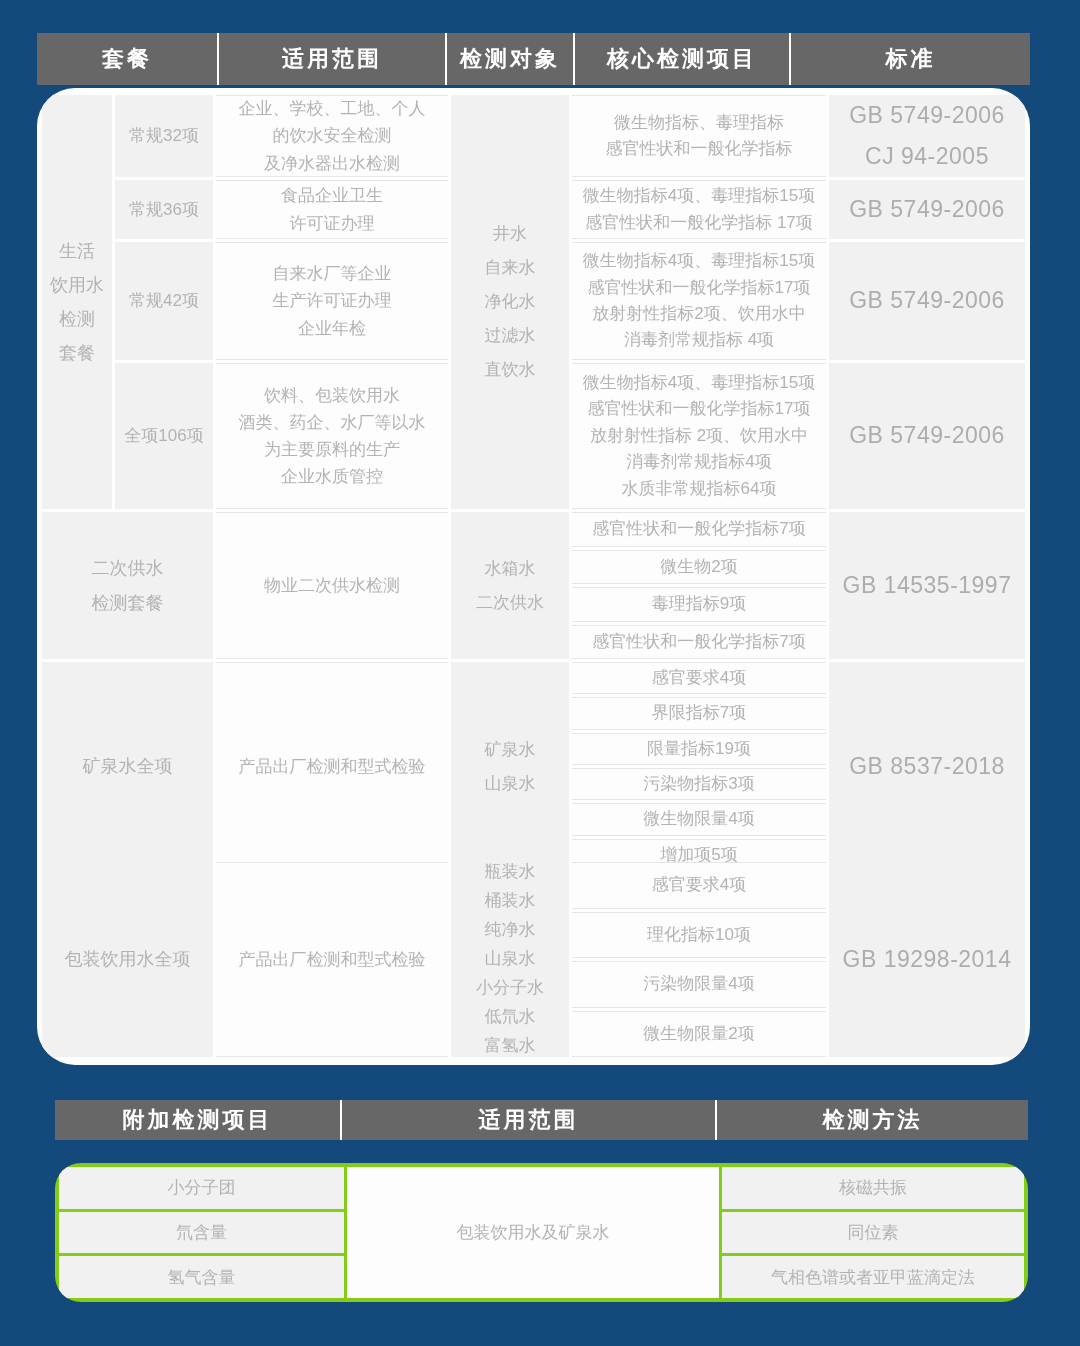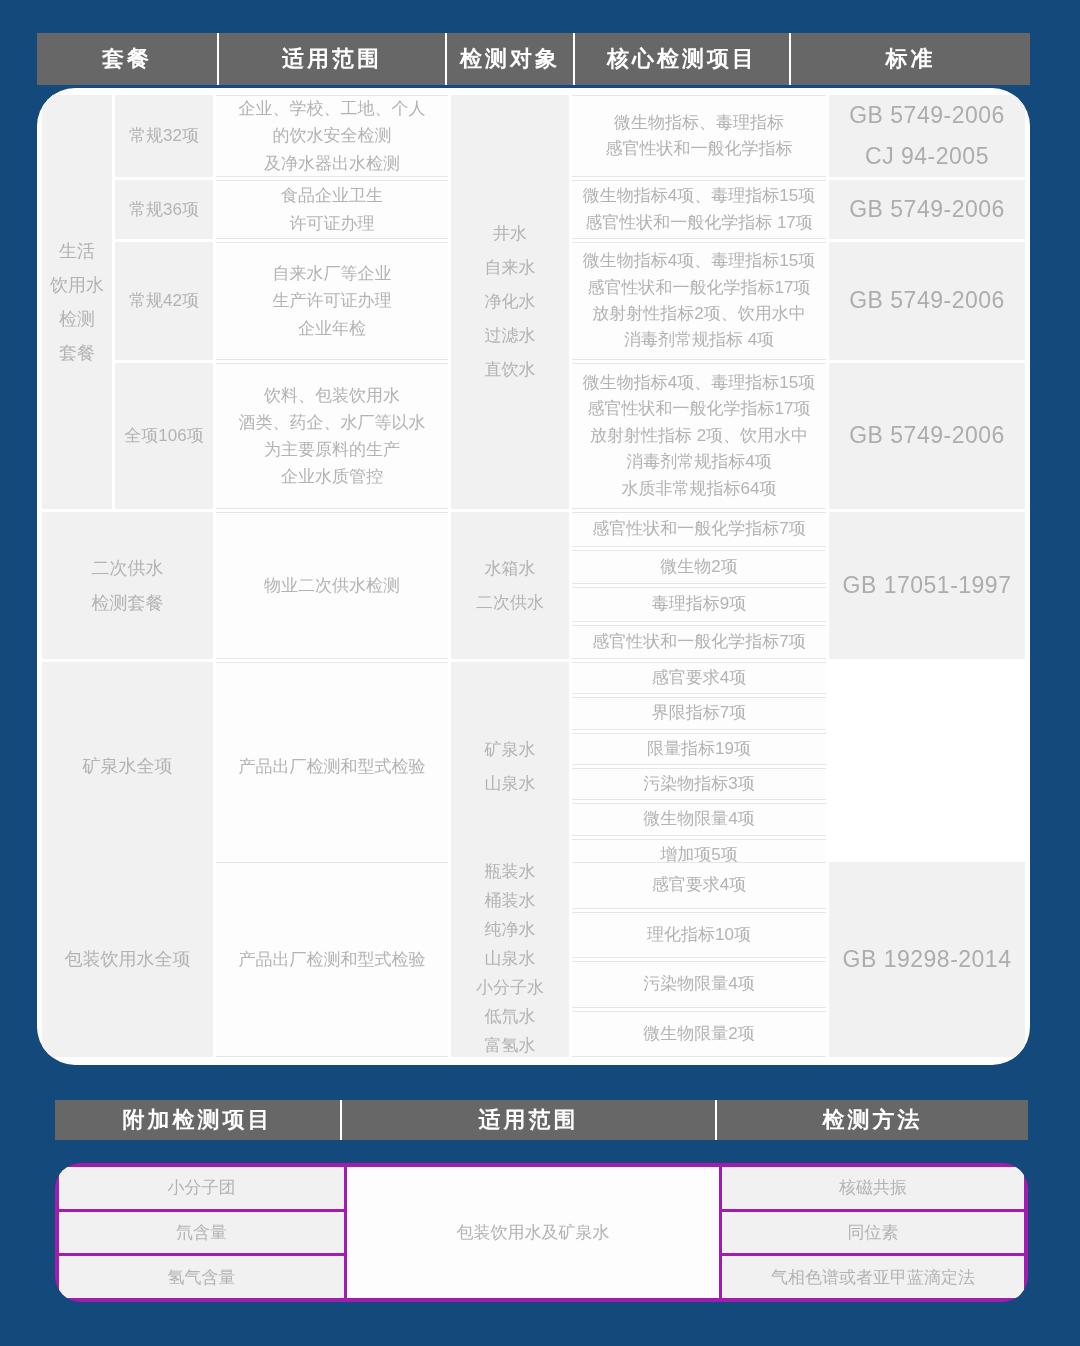--- a/index.html
+++ b/index.html
@@ -48,21 +48,21 @@
   .std { font-size:23px; color:#adadad; letter-spacing:0.5px; line-height:1.8; }
   .core { line-height:1.55; }
   .c1{grid-column:1} .c2{grid-column:2} .c3{grid-column:3}
   .c4{grid-column:4} .c5{grid-column:5} .c6{grid-column:6}
   .g12{grid-column:1/3}
   .rspan{grid-row:1/-1}
   .r1{grid-row:1}.r2{grid-row:2}.r3{grid-row:3}.r4{grid-row:4}.r5{grid-row:5}.r6{grid-row:6}
   
   .t2-body {
     position:absolute; left:55px; top:1163px; width:973px; height:139px;
-    background:#a21caf; border-radius:26px; padding:4px;
+    background:#84cc16; border-radius:26px; padding:4px;
     display:grid; grid-template-columns:285px 372px 1fr;
     grid-template-rows:repeat(3,1fr); gap:3px; overflow:hidden;
   }
 </style>
 </head>
 <body>
 
 <div class="page">
 
   <div class="hbar t1-hbar">
@@ -132,34 +132,35 @@
     <div class="sec sec2">
       <div class="cell gray group g12 rspan">二次供水
 检测套餐</div>
       <div class="cell white c3 rspan">物业二次供水检测</div>
       <div class="cell gray object c4 rspan">水箱水
 二次供水</div>
       <div class="cell white core c5 r1">感官性状和一般化学指标7项</div>
       <div class="cell white core c5 r2">微生物2项</div>
       <div class="cell white core c5 r3">毒理指标9项</div>
       <div class="cell white core c5 r4">感官性状和一般化学指标7项</div>
-      <div class="cell gray std c6 rspan">GB 17051-1997</div>
+      <div class="cell gray std c6 rspan">GB 14535-1997</div>
     </div>
 
     <div class="sec sec3">
       <div class="cell gray group g12 rspan">矿泉水全项</div>
       <div class="cell white c3 rspan">产品出厂检测和型式检验</div>
       <div class="cell gray object c4 rspan">矿泉水
 山泉水</div>
       <div class="cell white core c5 r1">感官要求4项</div>
       <div class="cell white core c5 r2">界限指标7项</div>
       <div class="cell white core c5 r3">限量指标19项</div>
       <div class="cell white core c5 r4">污染物指标3项</div>
       <div class="cell white core c5 r5">微生物限量4项</div>
       <div class="cell white core c5 r6">增加项5项</div>
+      <div class="cell gray std c6 rspan">GB 8537-2018</div>
     </div>
 
     <div class="sec sec4">
       <div class="cell gray group g12 rspan">包装饮用水全项</div>
       <div class="cell white c3 rspan">产品出厂检测和型式检验</div>
       <div class="cell gray object c4 rspan" style="line-height:1.7">瓶装水
 桶装水
 纯净水
 山泉水
 小分子水

